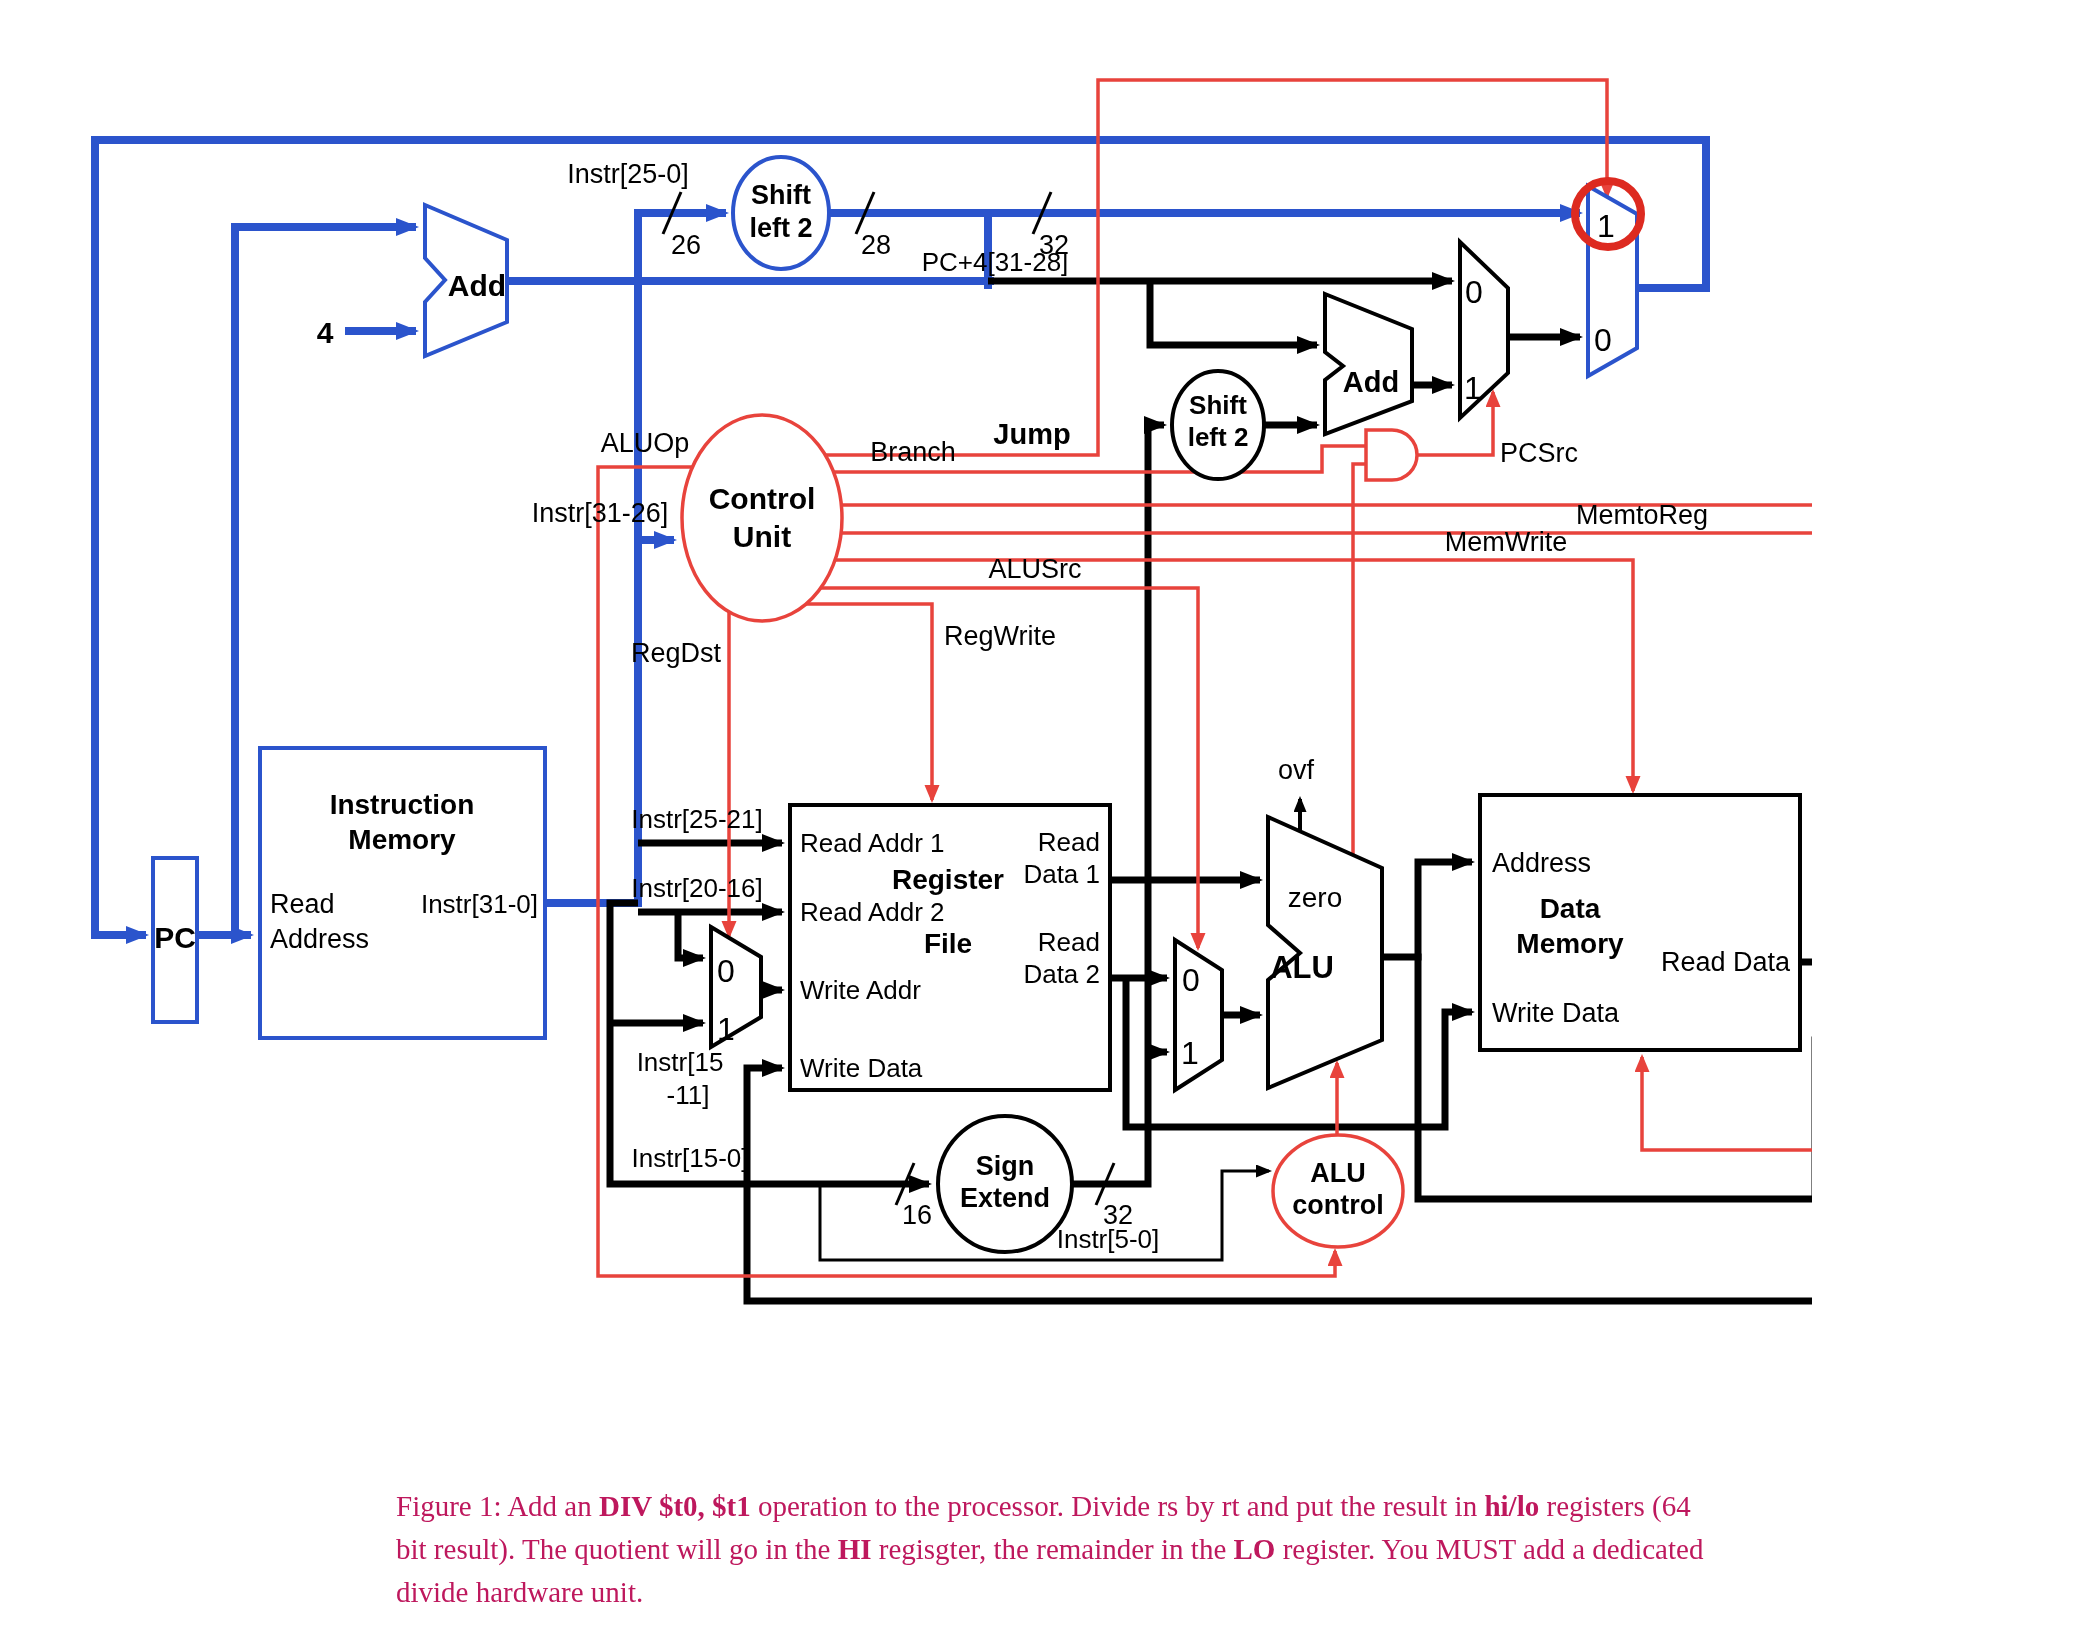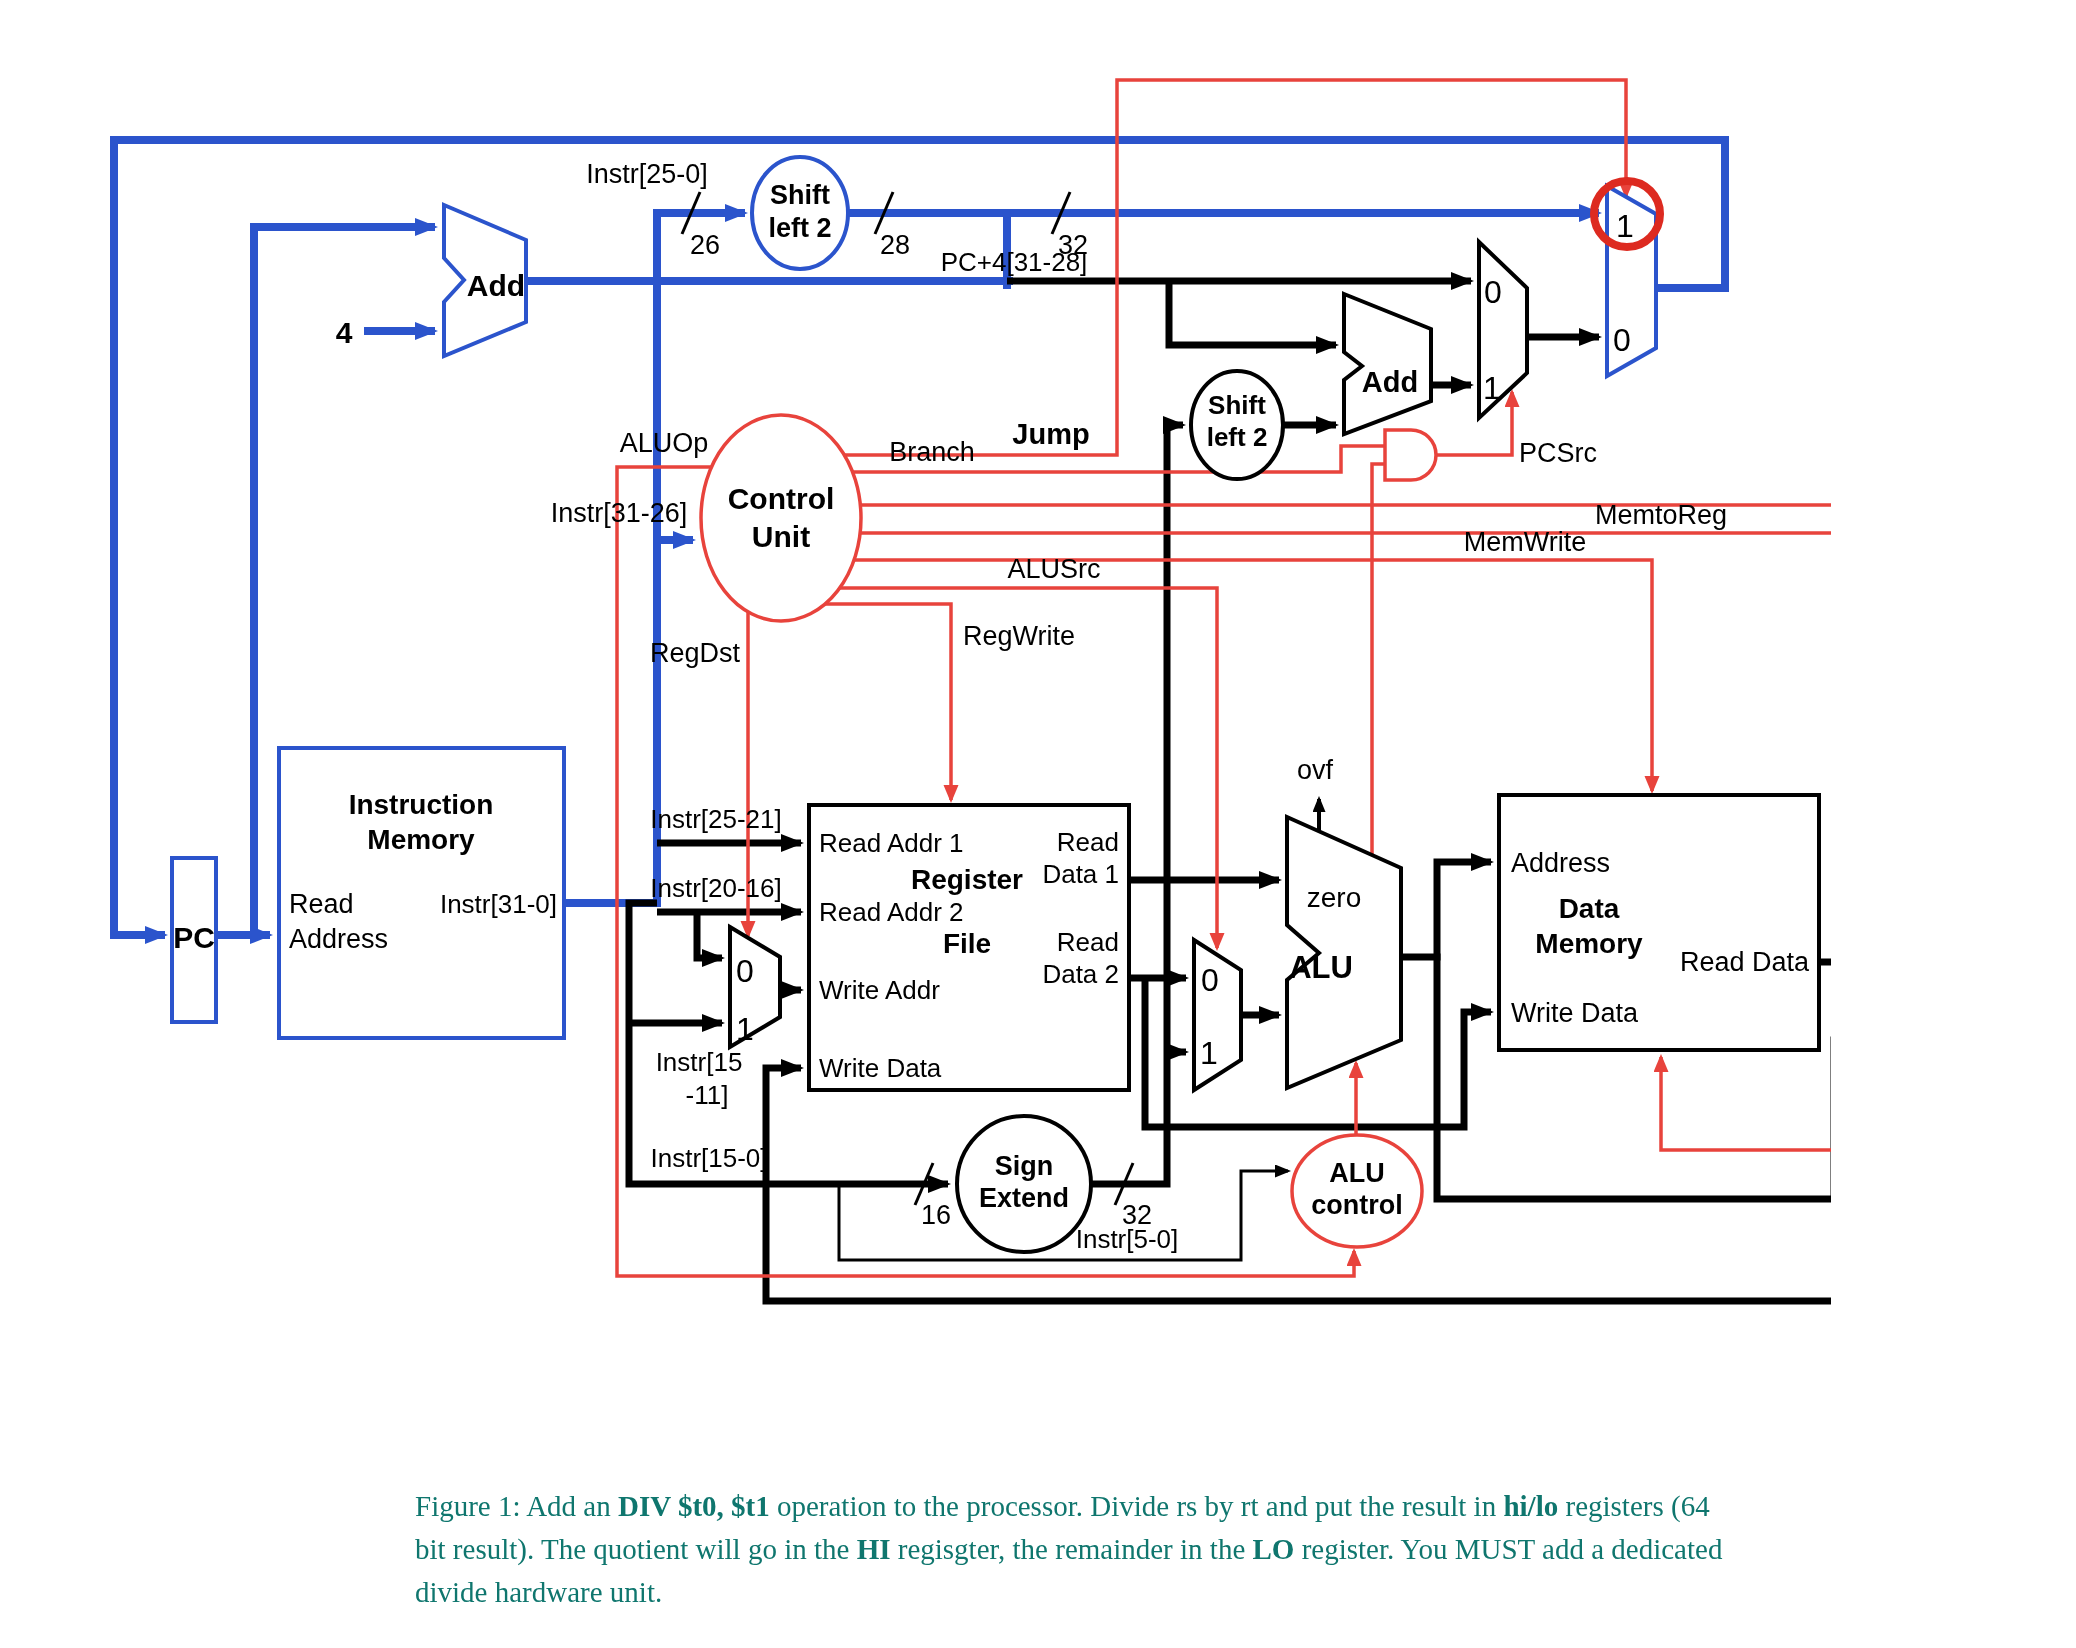--- a/index.html
+++ b/index.html
@@ -1,20 +1,20 @@
 <!DOCTYPE html>
 <html><head>
 <meta charset="utf-8">
 <style>
   html,body{margin:0;padding:0;background:#ffffff;}
   #stage{position:relative;width:1812px;height:1648px;background:#ffffff;overflow:hidden;
-         font-family:"Liberation Sans", sans-serif;margin-left:19px;}
+         font-family:"Liberation Sans", sans-serif;}
   #diagram-svg{position:absolute;left:0;top:0;}
   #figure-caption{position:absolute;left:396px;top:1456px;width:1315px;
-    font-family:"Liberation Serif", serif;font-size:29px;line-height:1.48;color:#0f766e;}
+    font-family:"Liberation Serif", serif;font-size:29px;line-height:1.48;color:#be185d;}
   #figure-caption b{font-weight:bold;}
   svg text{font-family:"Liberation Sans", sans-serif;fill:#000;}
 </style>
 </head>
 <body>
 
 <div id="stage">
   <svg id="diagram-svg" width="2076" height="1648" viewBox="0 0 2076 1648" xmlns="http://www.w3.org/2000/svg">
     <defs>
       <marker id="arrow-blue" markerUnits="userSpaceOnUse" markerWidth="26" markerHeight="22" refX="20" refY="9" orient="auto">

